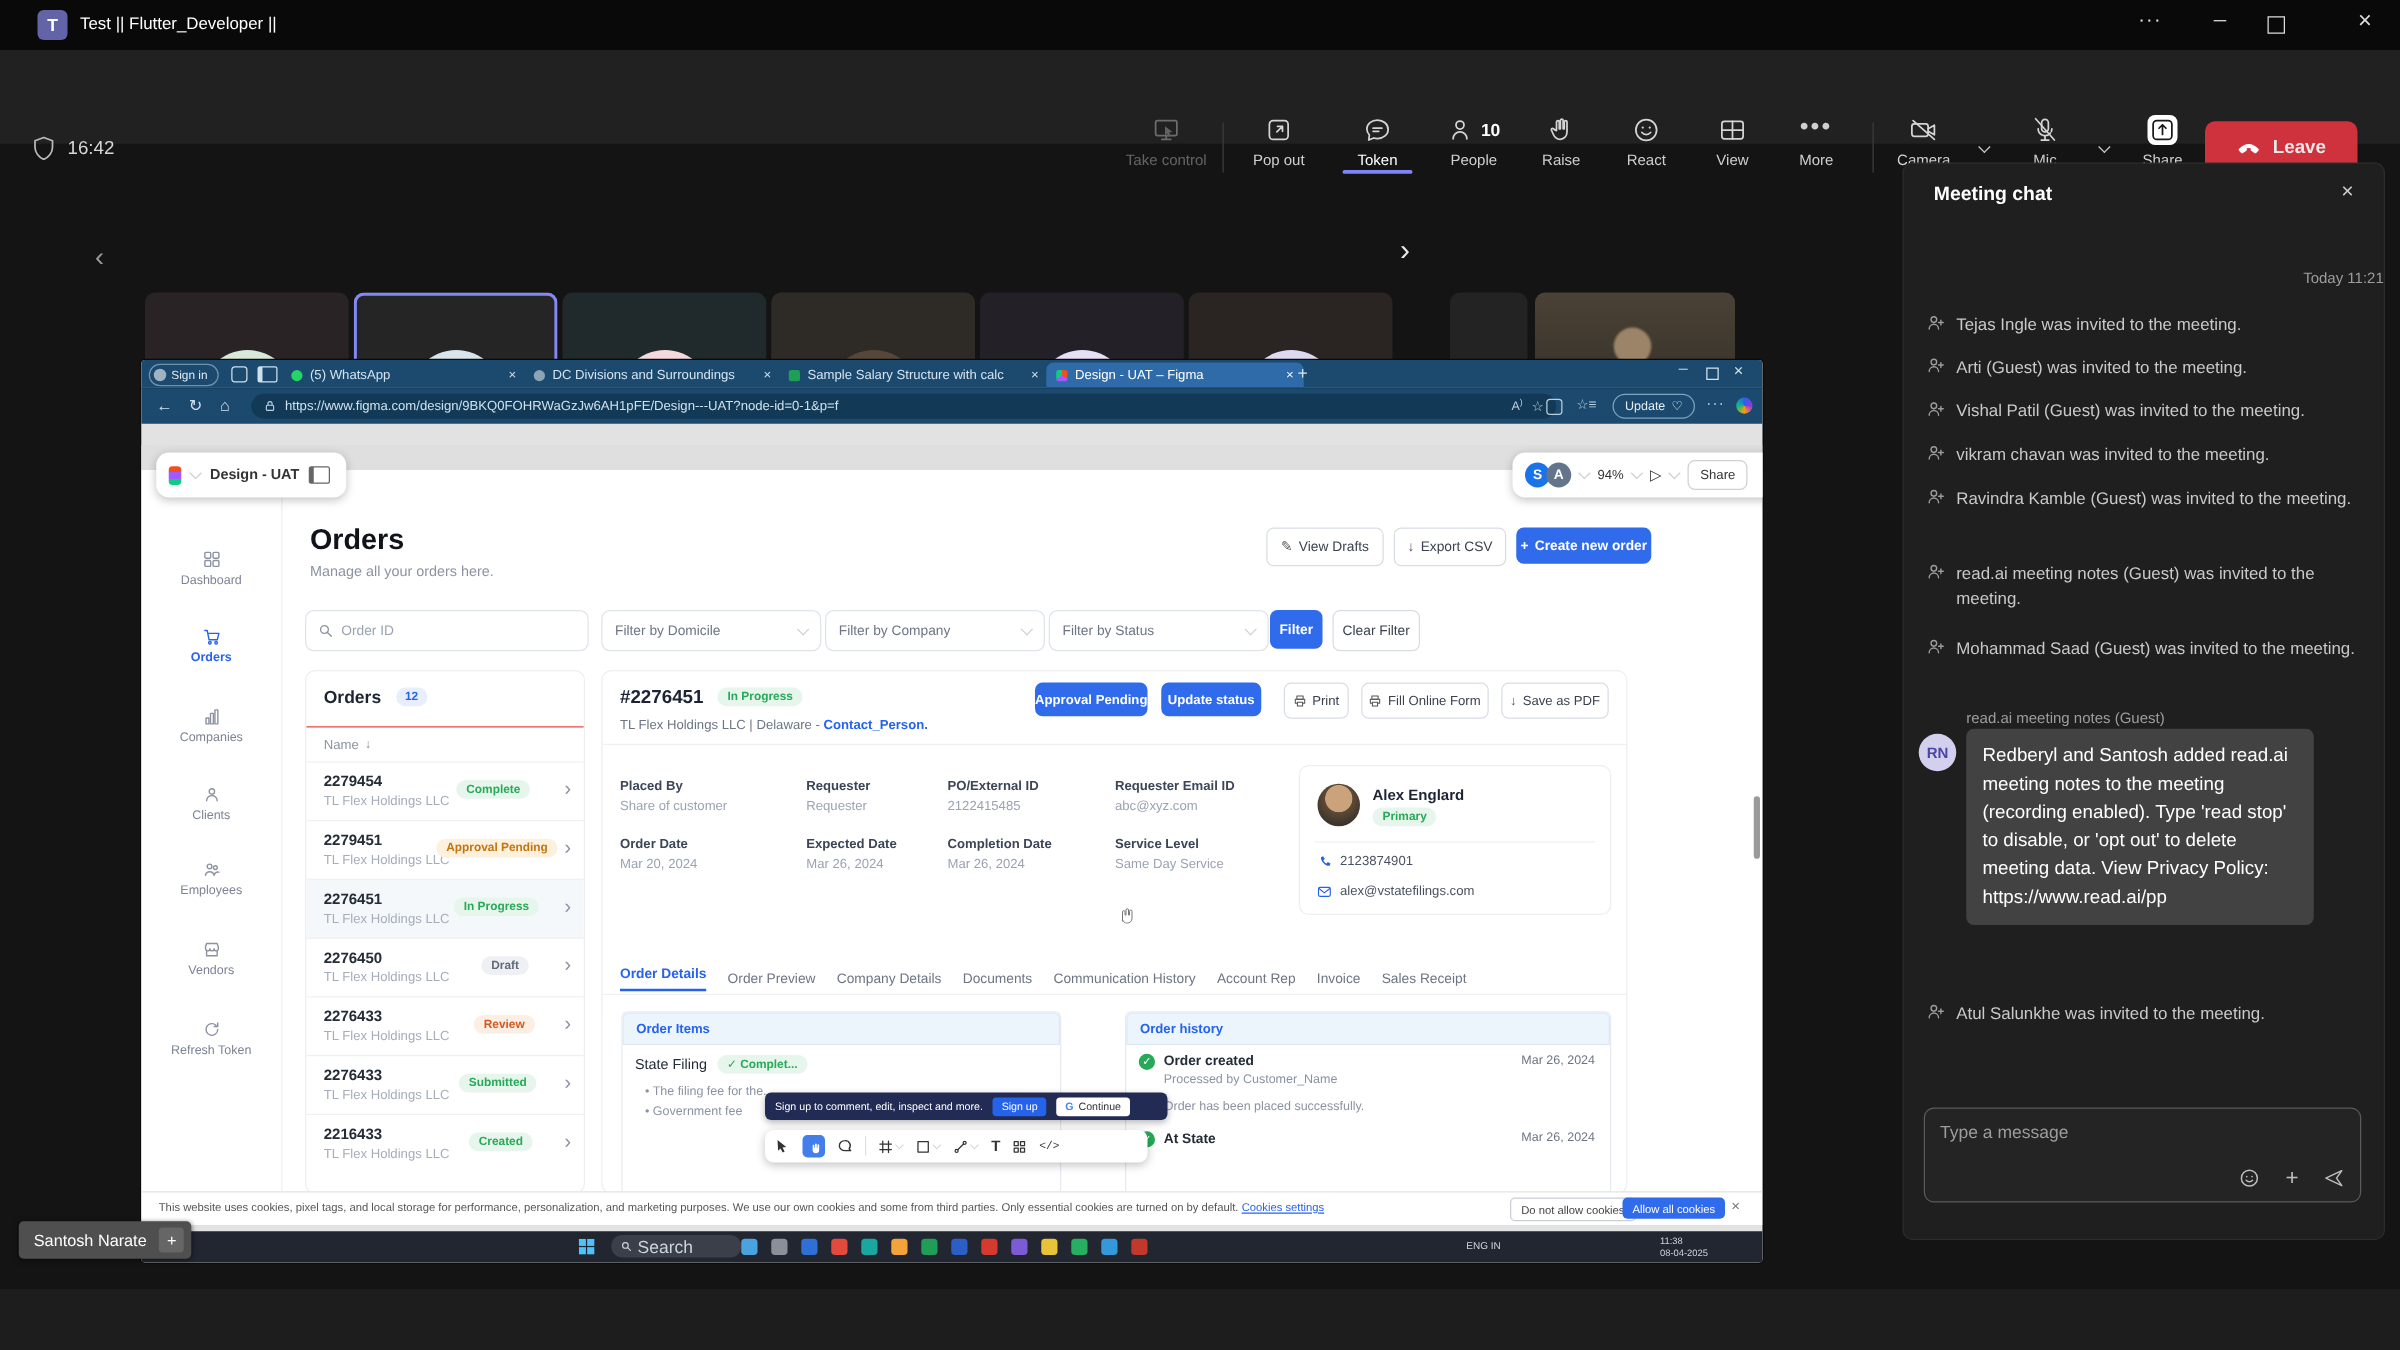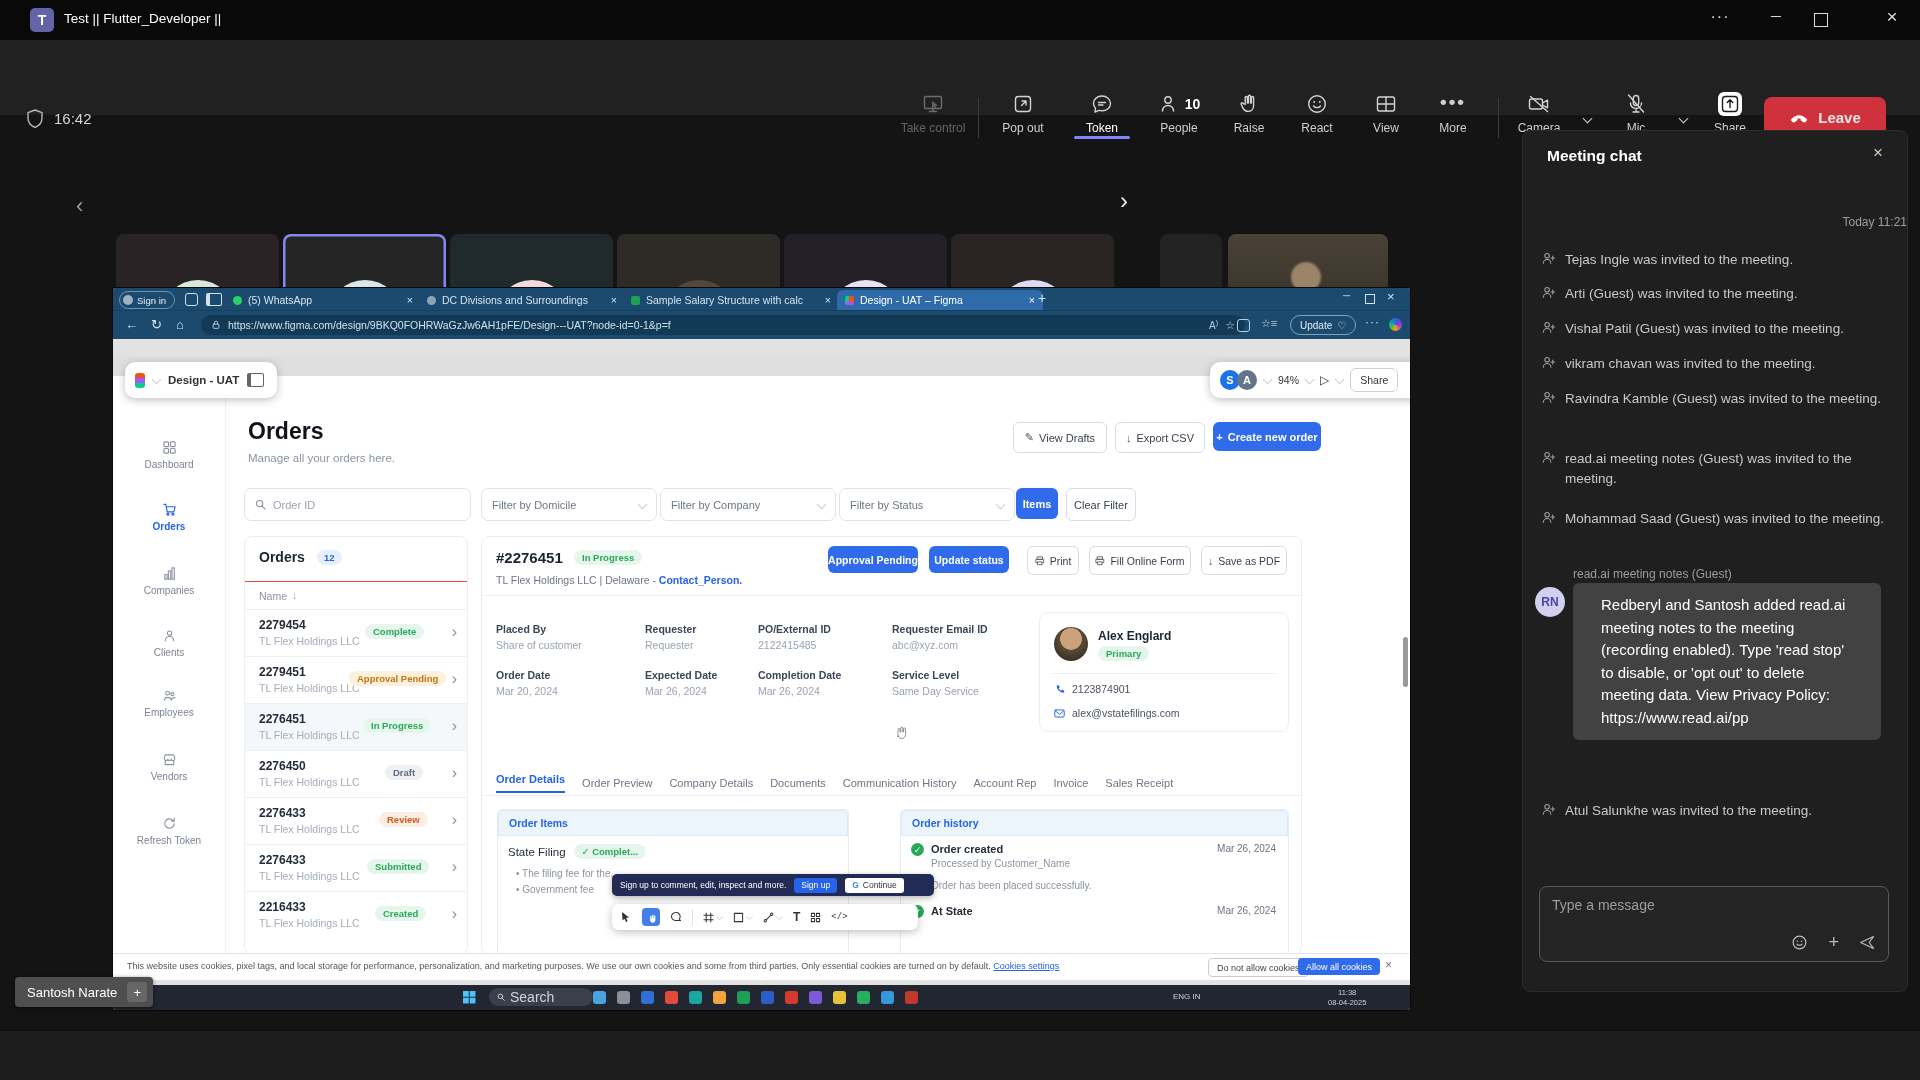--- a/index.html
+++ b/index.html
@@ -400,21 +400,21 @@
     </div>
     <div class="a flex" style="left:547px;top:112px;width:154px;height:31px;border:1px solid #dfe3ea;border-radius:7px;padding:0 10px;justify-content:space-between;background:#fff">
       <span style="font-size:11px;color:#6d7585">Filter by Company</span>
       <span class="chev"></span>
     </div>
     <div class="a flex" style="left:726px;top:112px;width:154px;height:31px;border:1px solid #dfe3ea;border-radius:7px;padding:0 10px;justify-content:space-between;background:#fff">
       <span style="font-size:11px;color:#6d7585">Filter by Status</span>
       <span class="chev"></span>
     </div>
     <div class="bbtn" style="left:903px;top:112px;width:42px;height:31px">
-        <span>Items</span>
+        <span>Filter</span>
       </div>
     <div class="wbtn" style="left:953px;top:112px;width:68px;height:31px">
         <span>Clear Filter</span>
       </div>
 
     <div class="a" style="left:131px;top:160px;width:222px;height:417px;border:1px solid #eceef2;border-radius:8px;background:#fff;overflow:hidden">
       <span class="a" style="left:14px;top:12px;font-size:14px;font-weight:bold;color:#1c2433">Orders</span>
       <span class="a" style="left:72px;top:13px;background:#e7effe;color:#2563eb;font-size:9.5px;font-weight:bold;border-radius:9px;padding:2px 7px">12</span>
       <div class="a flex" style="left:0;top:44px;width:100%;height:28px;border-top:1px solid #ef4444;padding-left:14px;gap:5px;box-sizing:border-box">
         <span style="font-size:10.5px;color:#8b93a2">Name</span>
@@ -709,21 +709,21 @@
       <span class="msq" style="background:#1e9e57"></span>
         <span class="msq" style="background:#2b5fc7"></span>
       <span class="msq" style="background:#d63a2f"></span>
         <span class="msq" style="background:#7b5bd6"></span>
       <span class="msq" style="background:#e8c33a"></span>
         <span class="msq" style="background:#27ae60"></span>
       <span class="msq" style="background:#3498db"></span>
         <span class="msq" style="background:#c0392b"></span>
     </span>
     <span class="a" style="left:1060px;top:7px;font-size:8px;color:#cfd4dc">ENG IN</span>
-    <span class="a" style="left:1215px;top:3px;font-size:7.5px;color:#cfd4dc;text-align:center;line-height:1.3">
+    <span class="a" style="left:1215px;top:3px;font-size:7.5px;color:#cfd4dc;text-align:left;line-height:1.3">
       <span>11:38</span><br><span>08-04-2025</span>
     </span>
   </div>
 </div>
 
 <div class="a flex" style="left:15px;top:977px;height:30px;background:#4f4f4f;border-radius:4px;padding:0 6px 0 12px;gap:10px;box-shadow:0 1px 4px rgba(0,0,0,.5);z-index:5">
   <span style="font-size:13px;color:#fff">Santosh Narate</span>
   <span class="flex" style="width:20px;height:20px;background:#666;border-radius:3px;justify-content:center;color:#fff;font-size:13px">+</span>
 </div>
 
@@ -777,21 +777,21 @@
   <div class="cn" style="top:378px">
     <svg class="ln" width="15" height="15" viewBox="0 0 16 16" style="stroke:#9d9d9d;stroke-width:1.2">
         <circle cx="6.5" cy="5" r="2.4"></circle>
         <path d="M2.5 13a4 4 0 0 1 8 0M12.5 5.5v4M10.5 7.5h4"></path>
       </svg>
     <span>Mohammad Saad (Guest) was invited to the meeting.</span>
   </div>
 
   <span class="a" style="left:50px;top:436px;font-size:12px;color:#9d9d9d">read.ai meeting notes (Guest)</span>
   <span class="a" style="left:12px;top:456px;width:30px;height:30px;border-radius:50%;background:#d3d0ee;color:#4a44a8;font-size:12px;font-weight:bold;display:flex;align-items:center;justify-content:center">RN</span>
-  <div class="a" style="left:50px;top:452px;width:252px;background:#424242;border-radius:6px;padding:11px 28px;font-size:15px;line-height:1.5;color:#fff">
+  <div class="a" style="left:50px;top:452px;width:252px;background:#424242;border-radius:6px;padding:11px 13px;font-size:15px;line-height:1.5;color:#fff">
     <span>Redberyl and Santosh added read.ai meeting notes to the meeting (recording enabled). Type 'read stop' to disable, or 'opt out' to delete meeting data. View Privacy Policy: https://www.read.ai/pp</span>
   </div>
 
   <div class="cn" style="top:670px">
     <svg class="ln" width="15" height="15" viewBox="0 0 16 16" style="stroke:#9d9d9d;stroke-width:1.2">
         <circle cx="6.5" cy="5" r="2.4"></circle>
         <path d="M2.5 13a4 4 0 0 1 8 0M12.5 5.5v4M10.5 7.5h4"></path>
       </svg>
     <span>Atul Salunkhe was invited to the meeting.</span>
   </div>

